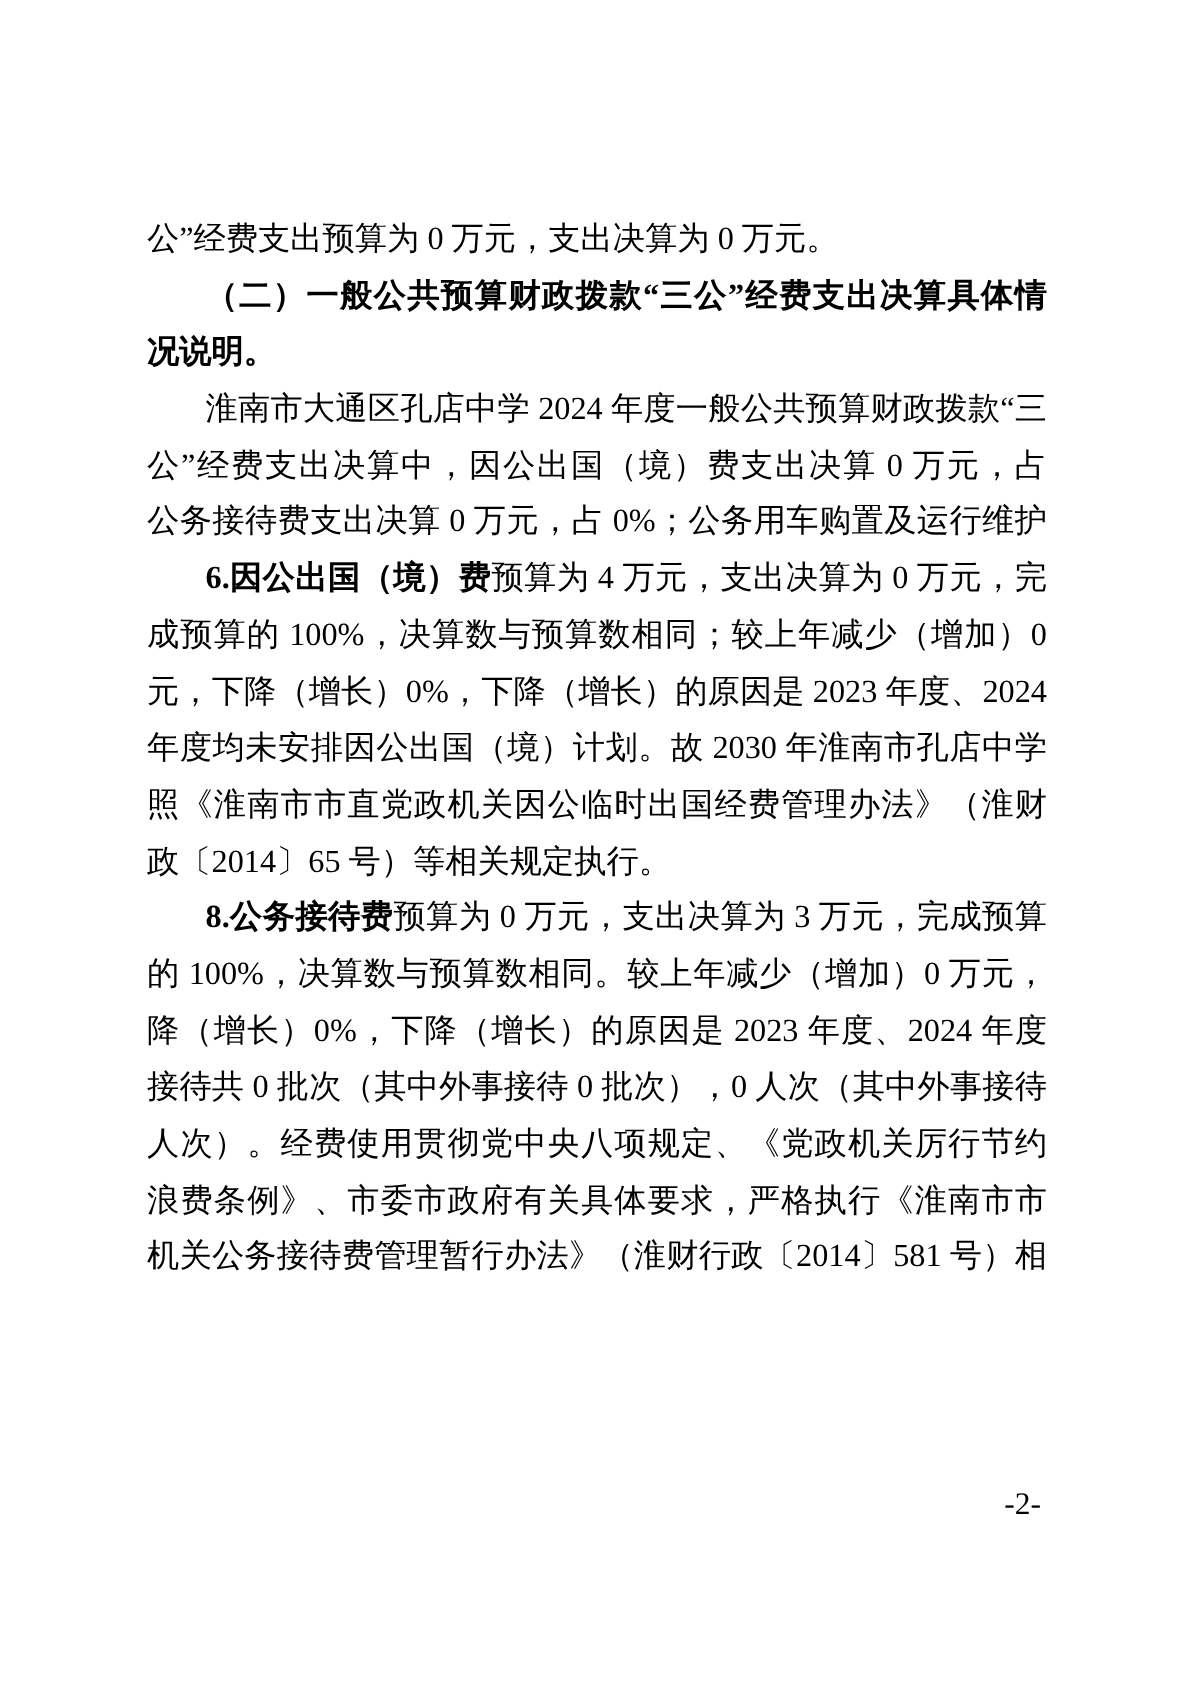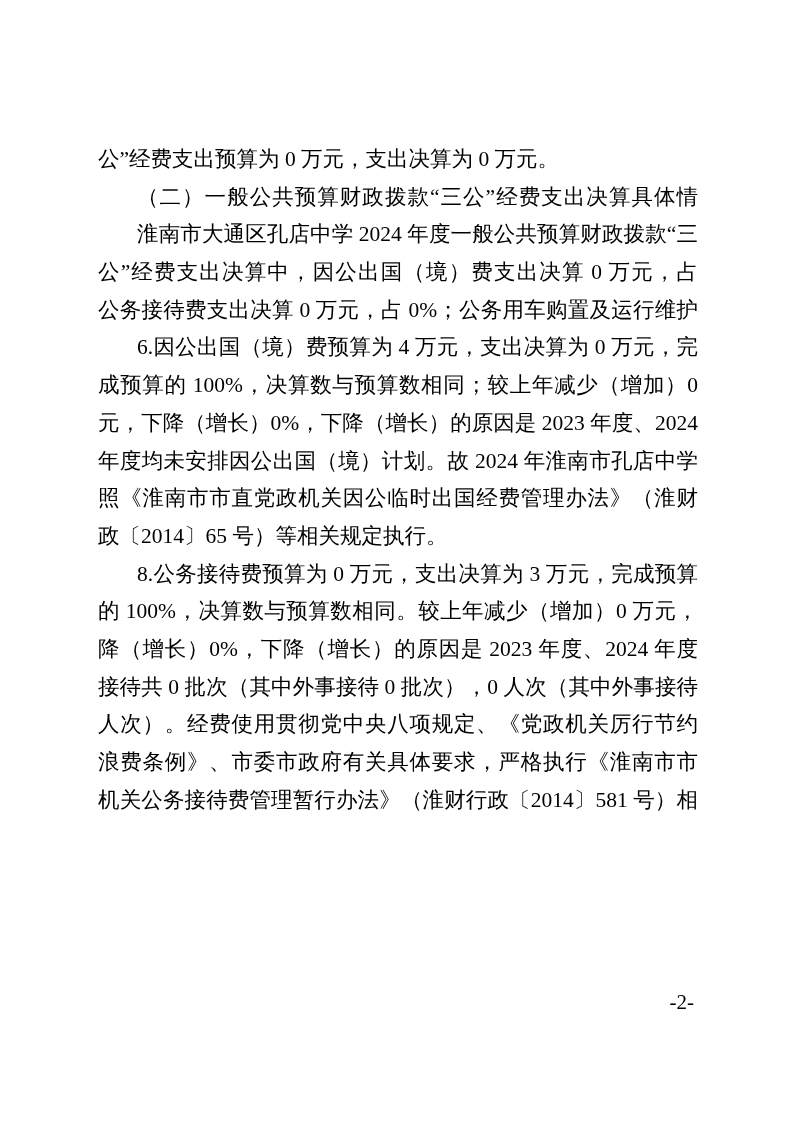--- a/index.html
+++ b/index.html
@@ -32,46 +32,47 @@
     text-align: left;
   }
   .line.justify {
     text-align: justify;
     text-align-last: justify;
   }
   .line.indent {
     text-indent: 39px;
   }
   .seg-bold {
-    font-weight: normal;
+    font-weight: bold;
   }
   .page-number {
     position: absolute;
     top: 990px;
     left: 0;
     width: 694px;
     text-align: right;
     font-size: 21px;
     line-height: 24px;
   }
 </style>
 </head>
 <body>
 
 <div class="page">
   <div class="content">
       <div class="line"><span class="seg-normal">公”经费支出预算为 0 万元，支出决算为 0 万元。</span></div>
       <div class="line indent justify"><span class="seg-bold">（二）一般公共预算财政拨款“三公”经费支出决算具体情</span></div>
+      <div class="line"><span class="seg-bold">况说明。</span></div>
       <div class="line indent justify"><span class="seg-normal">淮南市大通区孔店中学 2024 年度一般公共预算财政拨款“三</span></div>
       <div class="line justify"><span class="seg-normal">公”经费支出决算中，因公出国（境）费支出决算 0 万元，占 0%；</span></div>
       <div class="line justify"><span class="seg-normal">公务接待费支出决算 0 万元，占 0%；公务用车购置及运行维护费</span></div>
       <div class="line indent justify"><span class="seg-bold">6.因公出国（境）费</span><span class="seg-normal">预算为 4 万元，支出决算为 0 万元，完</span></div>
       <div class="line justify"><span class="seg-normal">成预算的 100%，决算数与预算数相同；较上年减少（增加）0 万</span></div>
       <div class="line justify"><span class="seg-normal">元，下降（增长）0%，下降（增长）的原因是 2023 年度、2024</span></div>
-      <div class="line justify"><span class="seg-normal">年度均未安排因公出国（境）计划。故 2024 年淮南市孔店中学</span></div>
+      <div class="line justify"><span class="seg-normal">年度均未安排因公出国（境）计划。故 2030 年淮南市孔店中学</span></div>
       <div class="line justify"><span class="seg-normal">照《淮南市市直党政机关因公临时出国经费管理办法》（淮财行</span></div>
       <div class="line"><span class="seg-normal">政〔2014〕65 号）等相关规定执行。</span></div>
       <div class="line indent justify"><span class="seg-bold">8.公务接待费</span><span class="seg-normal">预算为 0 万元，支出决算为 3 万元，完成预算</span></div>
       <div class="line justify"><span class="seg-normal">的 100%，决算数与预算数相同。较上年减少（增加）0 万元，下</span></div>
       <div class="line justify"><span class="seg-normal">降（增长）0%，下降（增长）的原因是 2023 年度、2024 年度未</span></div>
       <div class="line justify"><span class="seg-normal">接待共 0 批次（其中外事接待 0 批次），0 人次（其中外事接待 0</span></div>
       <div class="line justify"><span class="seg-normal">人次）。经费使用贯彻党中央八项规定、《党政机关厉行节约反对</span></div>
       <div class="line justify"><span class="seg-normal">浪费条例》、市委市政府有关具体要求，严格执行《淮南市市直</span></div>
       <div class="line justify"><span class="seg-normal">机关公务接待费管理暂行办法》（淮财行政〔2014〕581 号）相关</span></div>
     </div>

